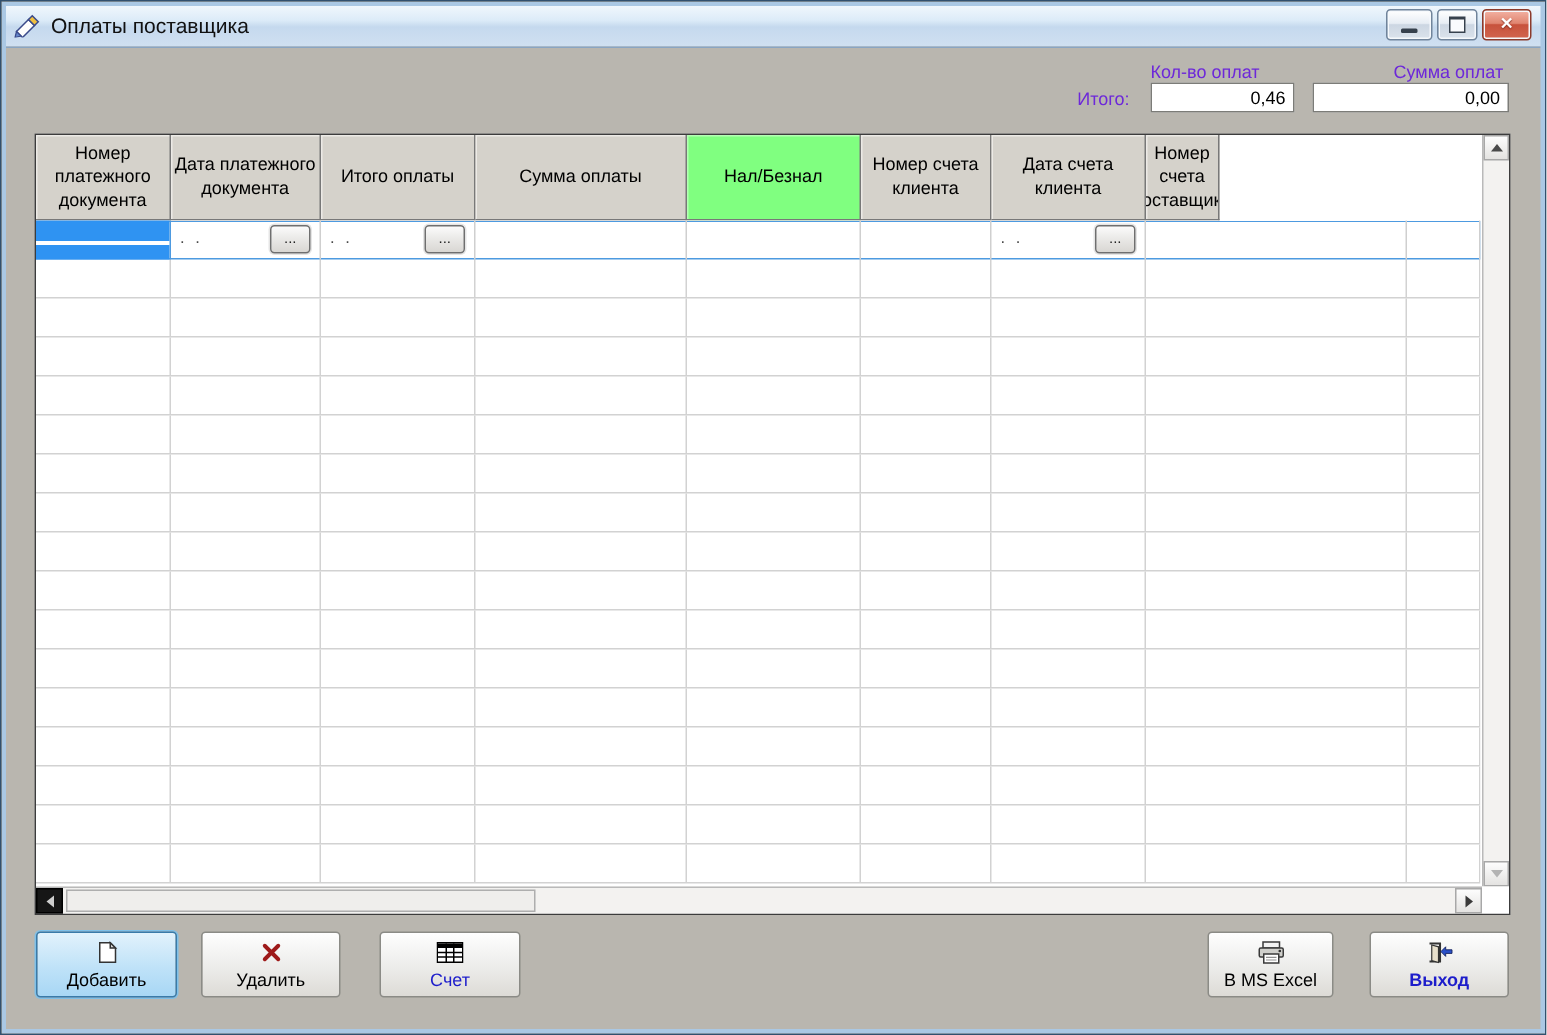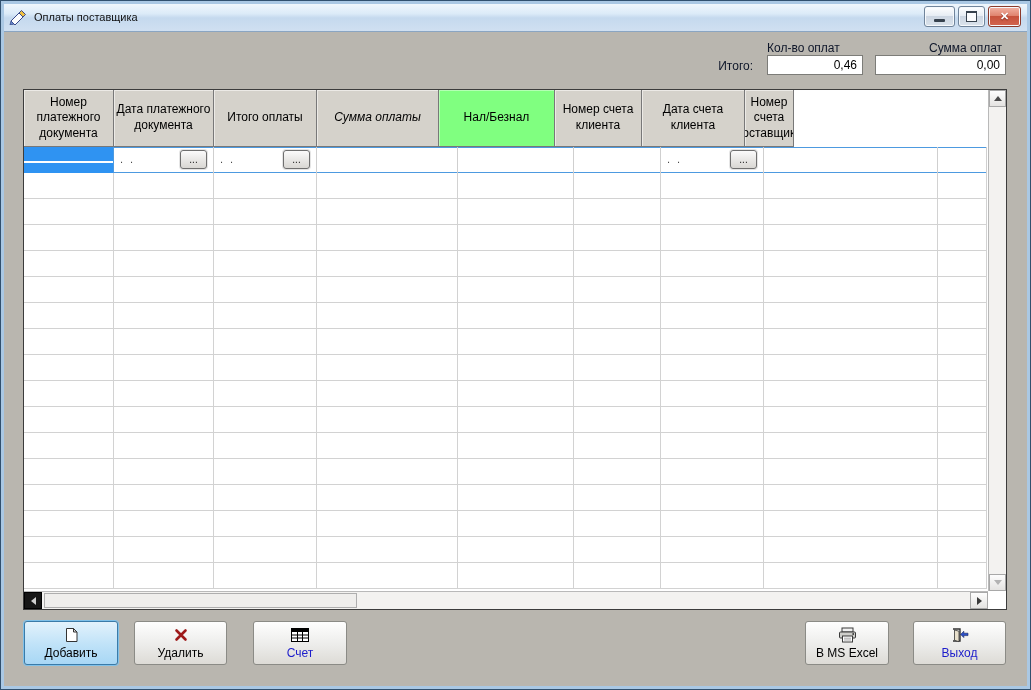--- a/index.html
+++ b/index.html
@@ -3,32 +3,32 @@
 <meta charset="utf-8">
 <style>
   html,body{margin:0;padding:0;background:#ffffff;font-family:"Liberation Sans",sans-serif;}
   .window{position:relative;width:1031px;height:690px;background:#b9b6af;border:1px solid #31506e;box-sizing:border-box;overflow:hidden;}
   .window-frame{position:absolute;inset:0;box-shadow:inset 0 0 0 3px #aac8e4;pointer-events:none;z-index:50;}
   
   .titlebar{position:absolute;top:1px;left:1px;right:1px;height:29px;
     background:linear-gradient(#f4f9fd 0%,#dcebf8 40%,#c5d9ee 55%,#d0e0f1 100%);
     border-bottom:1px solid #8aa5c2;display:flex;align-items:center;}
   .app-icon{margin-left:7px;width:18px;height:16px;flex:0 0 auto;}
-  .title-text{margin-left:7px;font-size:11px;color:#111;}
+  .title-text{margin-left:7px;font-size:14px;color:#111;}
   .win-controls{margin-left:auto;margin-right:8px;display:flex;gap:3px;}
   .win-btn{height:19px;border:1px solid #70849b;border-radius:3px;display:flex;align-items:center;justify-content:center;
     background:linear-gradient(#ffffff,#e7edf4 45%,#ccd6e2 50%,#dbe3ec);box-shadow:inset 0 0 0 1px #f6f9fc;}
   .win-btn.minimize,.win-btn.maximize{width:29px;}
   .win-btn.maximize{width:25px;}
   .win-btn.close{width:31px;background:linear-gradient(#f3b3a4,#e08570 45%,#c7523c 50%,#d2654f);border-color:#8c3a2b;}
   .glyph-min{width:11px;height:3px;background:#36414d;margin-top:8px;border-radius:1px;}
   .glyph-max{width:9px;height:8px;border:1px solid #36414d;border-top-width:2px;background:#fafbfd;}
   .glyph-close{color:#fff;font-size:11px;font-weight:bold;text-shadow:0 1px 1px #7d2a1c;line-height:1;}
   
-  .lbl{position:absolute;font-size:12px;color:#0f172a;}
+  .lbl{position:absolute;font-size:12px;color:#6d28d9;}
   .totals-field{position:absolute;height:20px;background:#fff;border:1px solid #7c7c78;box-sizing:border-box;
     font-size:12px;text-align:right;padding:2px 5px 0 2px;color:#000;}
   
   .grid-panel{position:absolute;left:22px;top:88px;width:984px;height:521px;background:#fff;border:1px solid #3c3c3c;box-sizing:border-box;}
   .grid-area{position:absolute;left:0;top:0;width:963px;bottom:18px;overflow:hidden;background:#fff;}
   .grid-header{display:flex;height:57px;}
   .hcell{box-sizing:border-box;height:57px;background:#d5d2cb;border-right:1px solid #787878;border-bottom:1px solid #787878;
     box-shadow:inset 1px 1px 0 #eceae6;display:flex;align-items:center;justify-content:center;text-align:center;
     font-size:12px;line-height:1.3;color:#000;overflow:hidden;padding:1px 2px;}
   .hcell.green{background:#80ff80;box-shadow:inset 1px 1px 0 #b4ffb4;}
@@ -55,21 +55,21 @@
   .h-thumb{position:absolute;left:20px;top:1px;width:313px;height:15px;background:#efeeec;border:1px solid #aeaeae;box-sizing:border-box;}
   .h-right{position:absolute;right:0;top:0;width:18px;height:100%;background:linear-gradient(#fdfdfd,#e4e3e1);border:1px solid #a8a8a8;box-sizing:border-box;display:flex;align-items:center;justify-content:center;}
   .sb-corner{position:absolute;right:0;bottom:0;width:18px;height:18px;background:#ffffff;}
   
   .fbtn{position:absolute;top:620px;height:44px;border:1px solid #8b8b86;border-radius:3px;box-sizing:border-box;
     background:linear-gradient(#fefefe,#ececea 55%,#dddbd6);display:flex;flex-direction:column;align-items:center;justify-content:center;gap:2px;
     font-size:12px;color:#000;padding:2px;}
   .fbtn .icon{height:17px;display:flex;align-items:center;justify-content:center;}
   .fbtn.focused{background:linear-gradient(#e2f2fc,#bfe2f8 55%,#a8d7f5);border:1px solid #3a7ba9;box-shadow:0 0 0 1px #7fc0e8;}
   .fbtn .blue{color:#1d1dcb;}
-  .fbtn .blue.bold{font-weight:normal;}
+  .fbtn .blue.bold{font-weight:bold;}
 </style>
 </head>
 <body>
 
 <div class="window">
   <div class="window-frame"></div>
 
   <div class="titlebar">
     <svg class="app-icon" viewBox="0 0 18 16">
       <path d="M2 12 L10 4 l4 4 -8 8 z" fill="#fdfdfd" stroke="#3a4a8a" stroke-width="1"></path>
@@ -95,21 +95,21 @@
   <div class="lbl" style="left:928px;top:40px;">Сумма оплат</div>
   <div class="totals-field" style="left:766px;top:54px;width:96px;">0,46</div>
   <div class="totals-field" style="left:874px;top:54px;width:131px;">0,00</div>
 
   <div class="grid-panel">
     <div class="grid-area">
       <div class="grid-header">
           <div class="hcell" style="width: 90px;">Номер платежного документа</div>
           <div class="hcell" style="width: 100px;">Дата платежного документа</div>
           <div class="hcell" style="width: 103px;">Итого оплаты</div>
-          <div class="hcell" style="width: 122px; font-style: italic;">Сумма оплаты</div>
+          <div class="hcell" style="width: 141px;">Сумма оплаты</div>
           <div class="hcell green" style="width: 116px;">Нал/Безнал</div>
           <div class="hcell" style="width: 87px;">Номер счета клиента</div>
           <div class="hcell" style="width: 103px;">Дата счета клиента</div>
           <div class="hcell" style="width: 49px;">Номер счета поставщика</div>
         </div>
       <div class="data-row">
           <div class="rcell selected" style="width: 90px;"></div>
           <div class="rcell" style="width: 100px;">
             <span class="dots">. .</span>
             <button class="ellipsis-btn">...</button>

